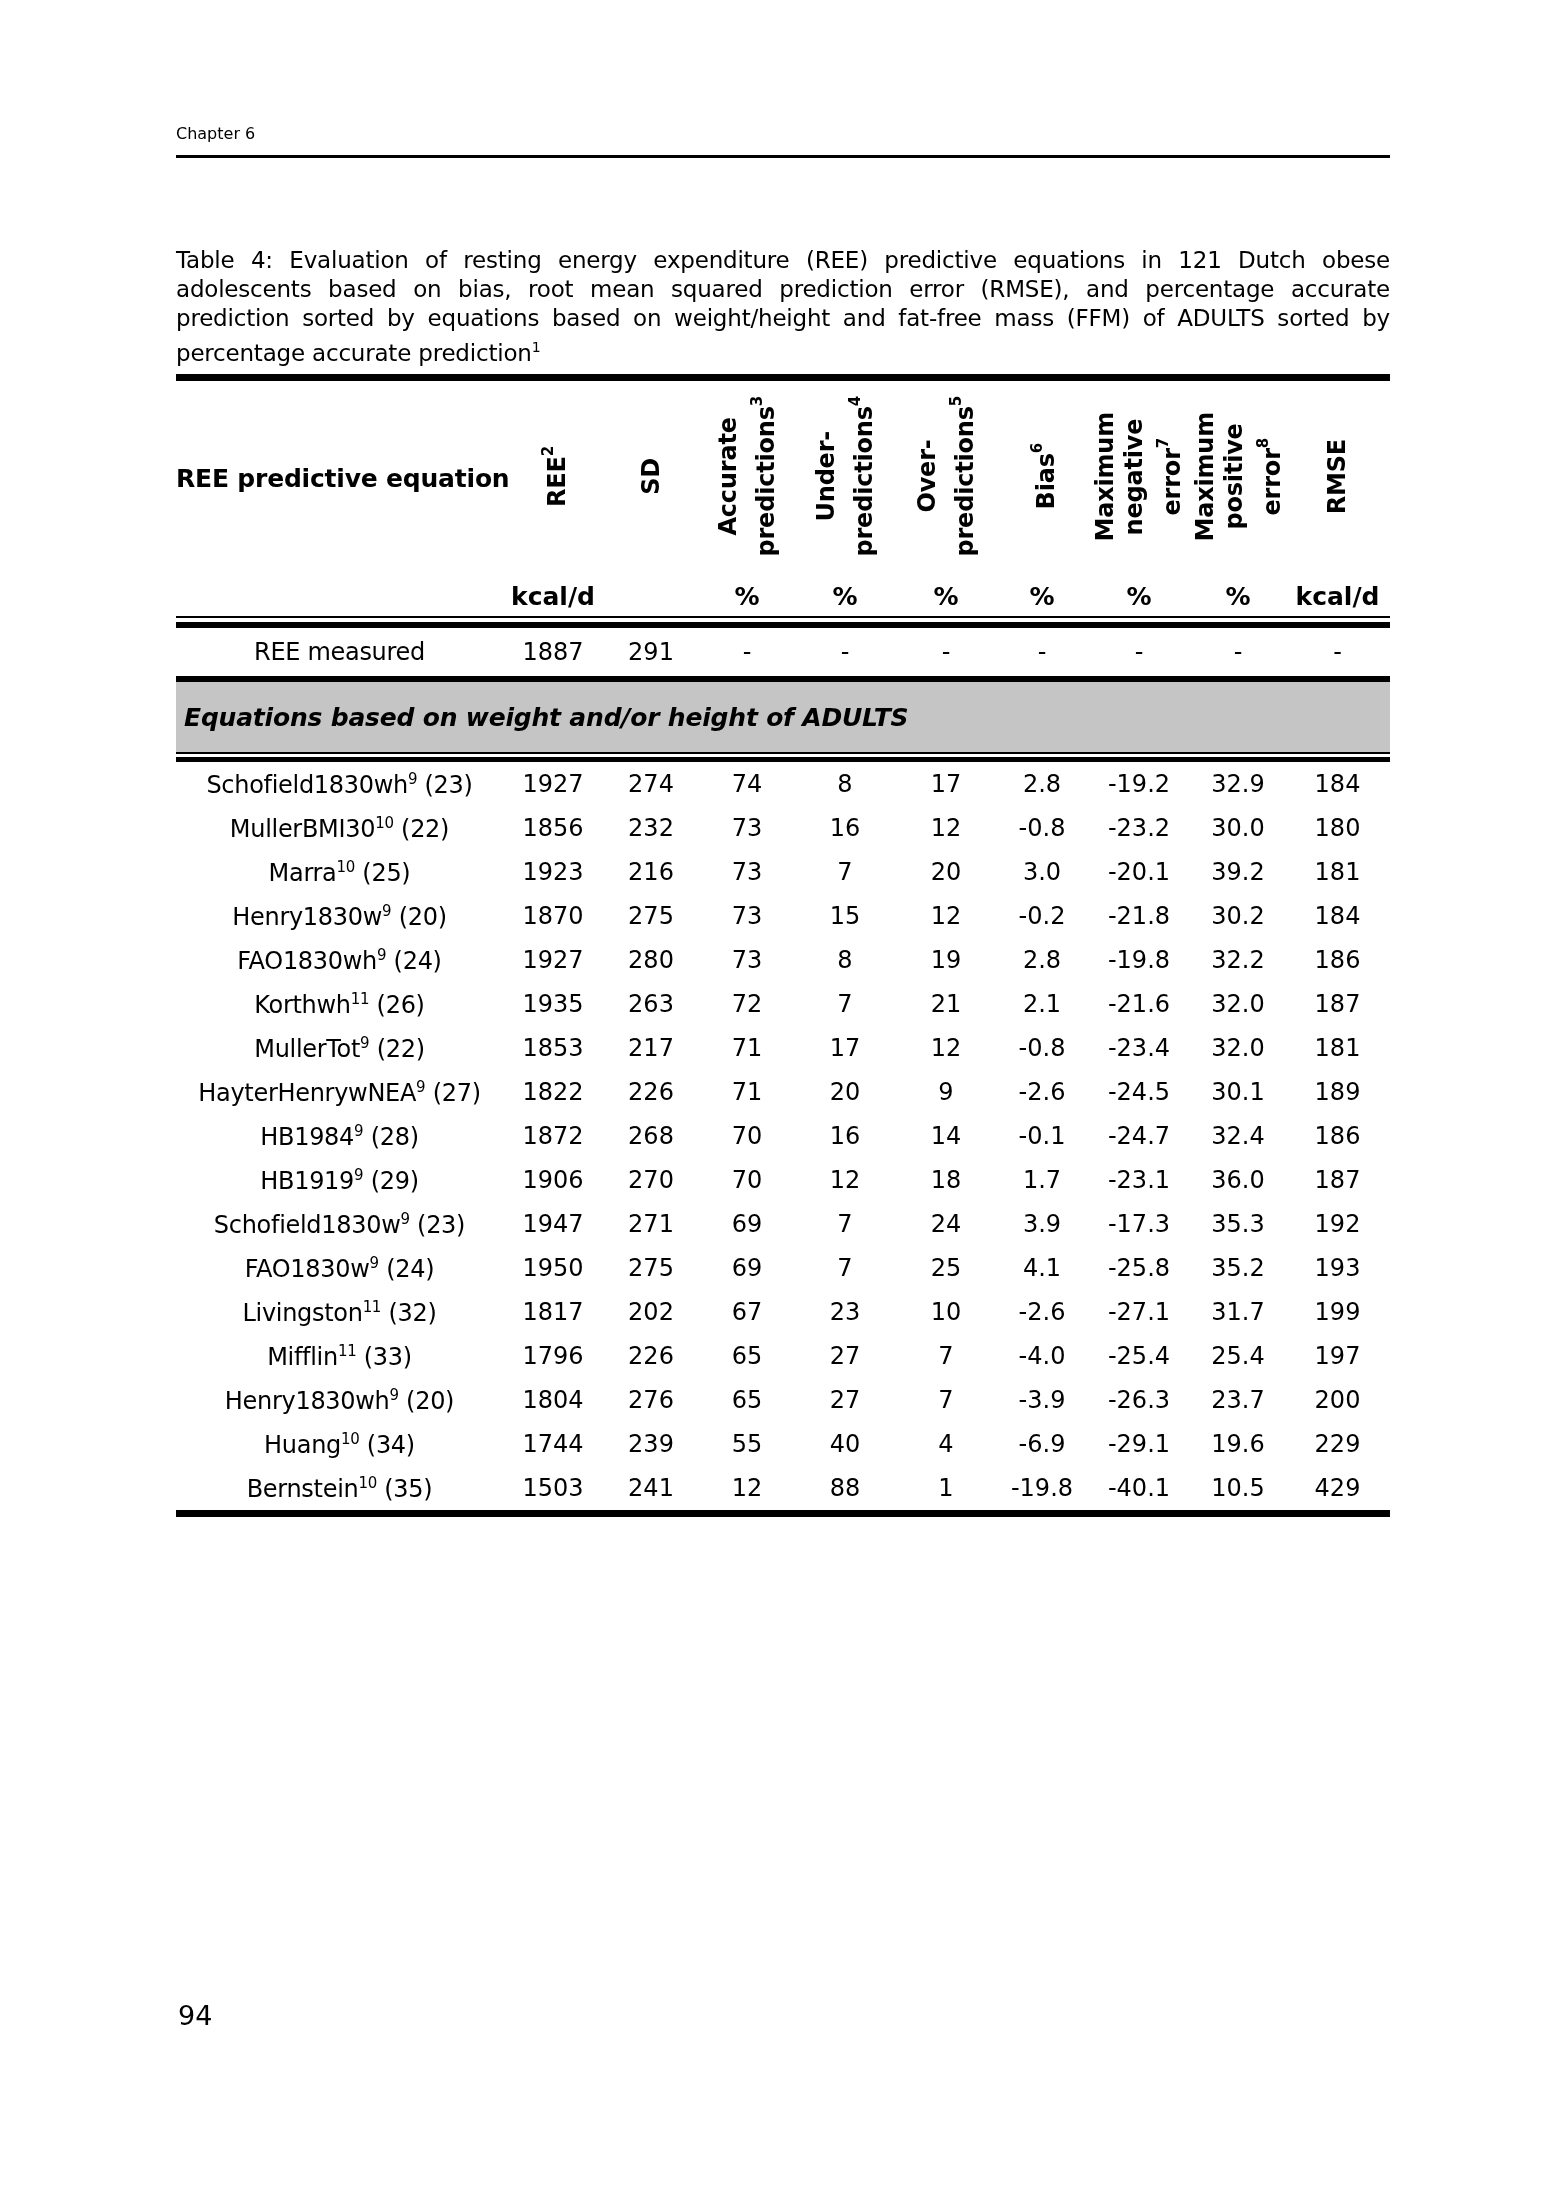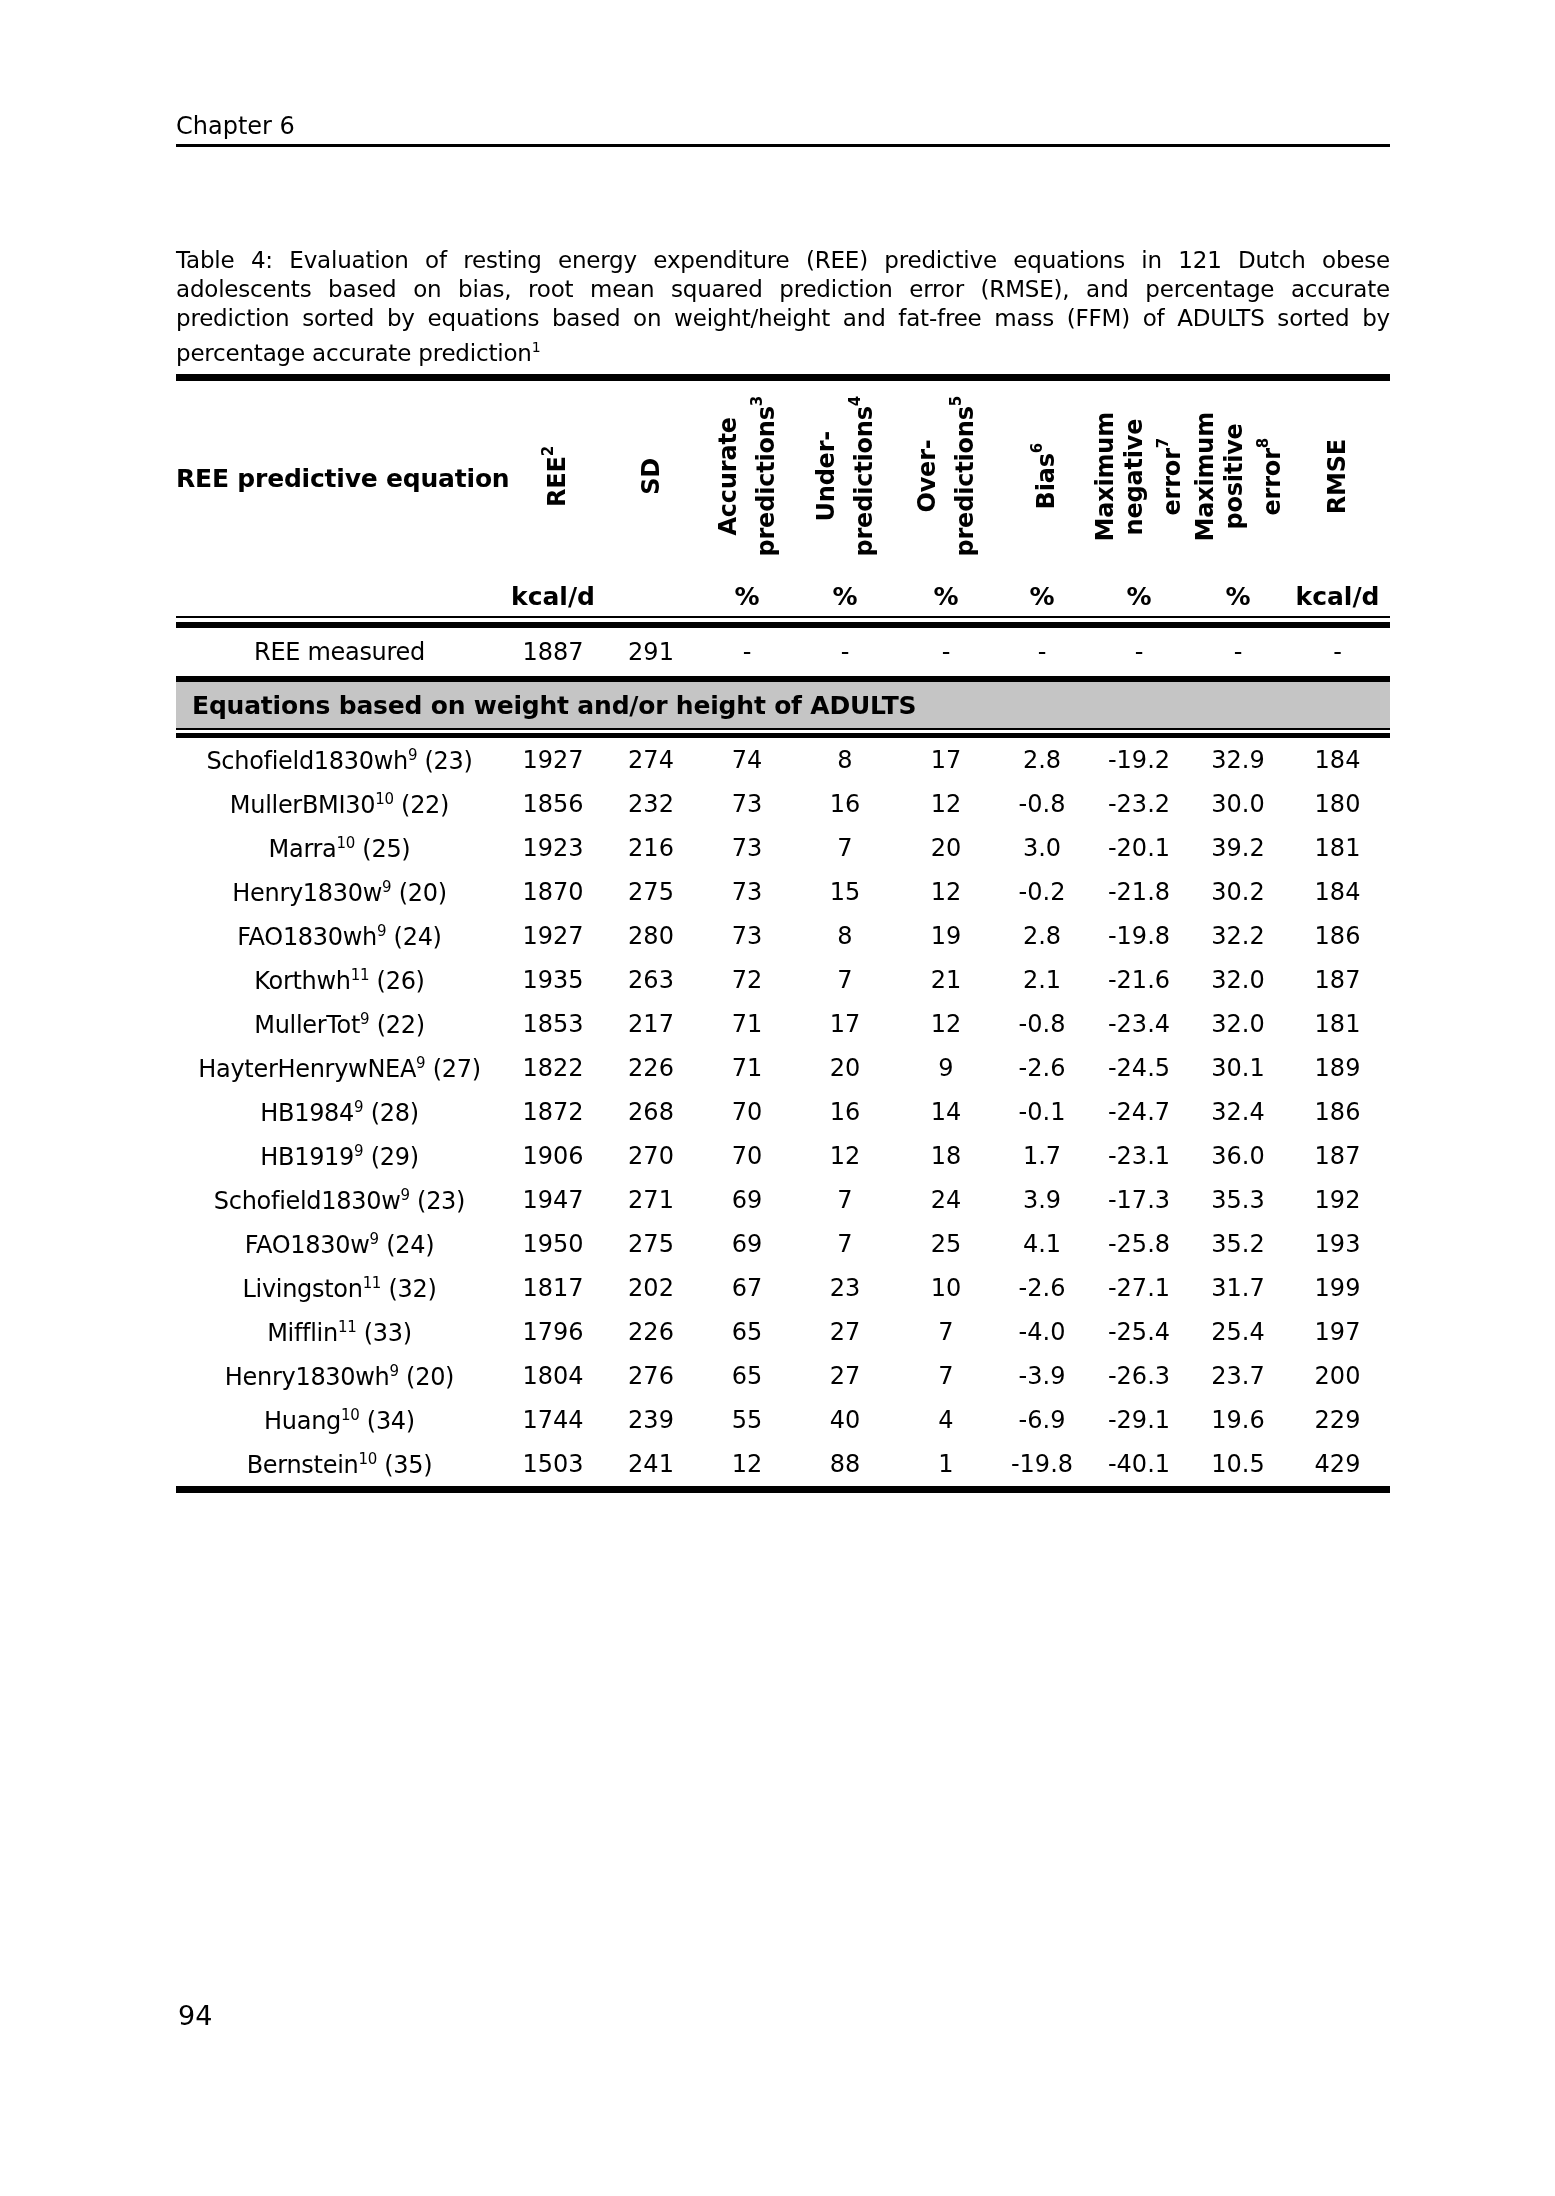--- a/index.html
+++ b/index.html
@@ -1,22 +1,22 @@
 <!DOCTYPE html>
 <html><head>
 <meta charset="utf-8">
 <style>
   html,body{margin:0;padding:0;}
   body{
     width:1555px;height:2196px;position:relative;background:#ffffff;
     font-family:"DejaVu Sans","Liberation Sans",sans-serif;color:#000;
   }
   .chapter-header{
-    position:absolute;top:112px;left:176px;width:1214px;
-    font-size:24px;padding-bottom:4px;border-bottom:3px solid #000;
+    position:absolute;top:124px;left:176px;width:1214px;
+    font-size:16px;padding-bottom:12px;border-bottom:3px solid #000;
   }
   .caption{
     position:absolute;top:246px;left:176px;width:1214px;
     font-size:23px;line-height:29px;text-align:justify;letter-spacing:-0.2px;
   }
   .caption sup{font-size:14px;}
   .ree-table{
     position:absolute;top:374px;left:176px;width:1214px;
     border-collapse:collapse;table-layout:fixed;
     border-top:7px solid #000;
@@ -32,22 +32,22 @@
   .rowhead-cell{vertical-align:bottom;padding-bottom:75px;padding-left:6px;
     font-weight:bold;font-size:25px;white-space:nowrap;letter-spacing:-0.2px;}
   .unit-cell{height:40px;font-weight:bold;font-size:25px;text-align:center;}
   .rrule td{padding:0;line-height:0;height:auto;}
   .rule-double{border-top:2px solid #000;border-bottom:6px solid #000;height:4px;}
   .rule-thick{border-top:6px solid #000;height:0;}
   .rule-double2{border-top:2px solid #000;border-bottom:5px solid #000;height:3px;}
   .rule-bottom{border-top:7px solid #000;height:0;}
   #measured-row td{height:48px;}
   .section td{
-    height:46px;font-weight:bold;font-size:25px;
-    padding-left:16px;background:#c5c5c5;letter-spacing:-0.2px;
+    height:70px;font-weight:bold;font-style:italic;font-size:25px;
+    padding-left:8px;background:#c5c5c5;letter-spacing:-0.2px;
   }
   .data-row td{height:44px;}
   .eq{text-align:center;padding-left:8px;font-size:24px;white-space:nowrap;letter-spacing:-0.3px;}
   .val{text-align:center;font-size:24px;}
   .page-number{position:absolute;top:2000px;left:178px;font-size:27px;}
 </style>
 </head>
 <body>
 
 <div class="chapter-header">

